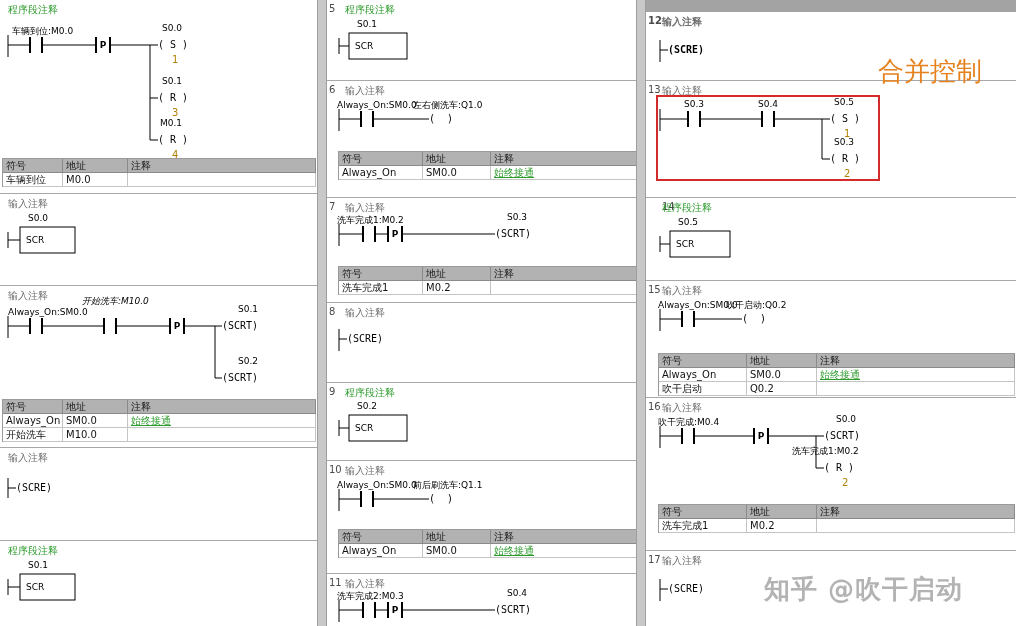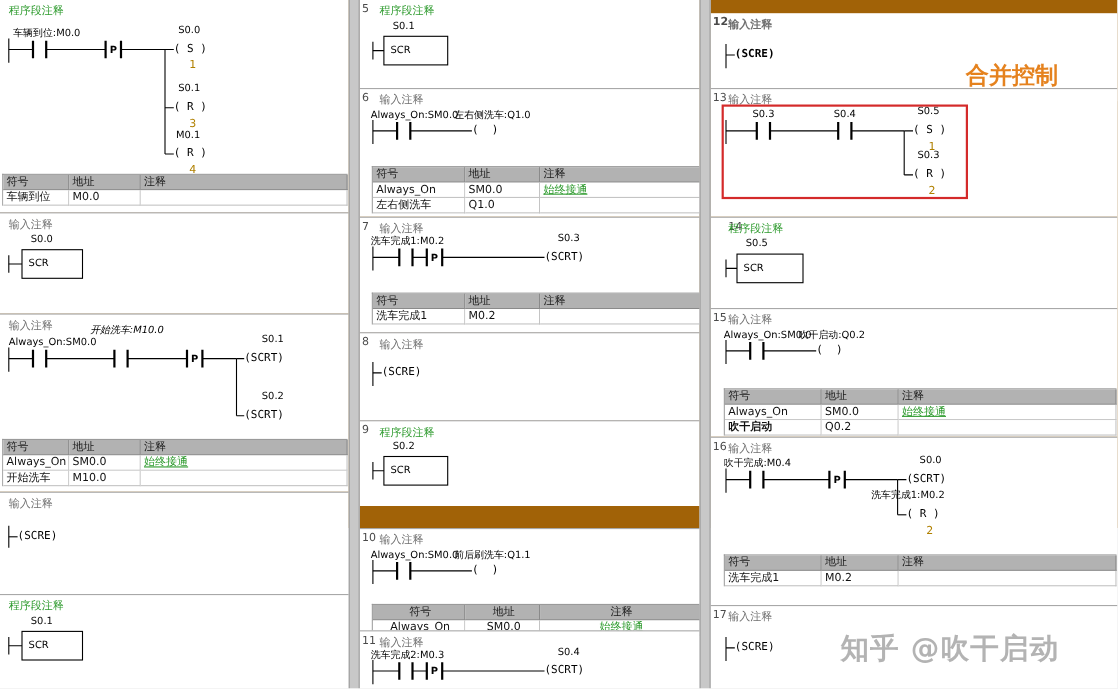--- a/index.html
+++ b/index.html
@@ -1,20 +1,20 @@
 <!DOCTYPE html>
 <html style="--comment-green: #2e9b2e; --comment-gray: #707070; --coil-number: #b08000; --table-header-bg: #b2b2b2; --table-border: #9a9a9a; --note-green: #2e9b2e; --highlight-red: #d42a2a; --annotation-orange: #e5821e; --watermark-gray: #b3b3b3; --separator-gray: #c8c8c8; --network-divider: #a8a8a8;"><head>
 <meta charset="utf-8">
 <style>
   * { margin:0; padding:0; box-sizing:border-box; }
   html,body { background:#e9e9e9; }
   body { font-family:"DejaVu Sans","Liberation Sans",sans-serif; }
   #screen { position:relative; width:1016px; height:626px; background:#ffffff; overflow:hidden; }
 
-  .ladder-column { position:absolute; top:0; height:480px; background:#a16207; }
+  .ladder-column { position:absolute; top:0; height:480px; background:#a3a3a3; }
   .column-separator { position:absolute; top:0; height:626px; background:var(--separator-gray,#c8c8c8);
     border-left:1px solid #9e9e9e; border-right:1px solid #9e9e9e; z-index:5; }
 
   .network { position:absolute; left:0; width:100%; overflow:hidden;
     border-top:1px solid var(--network-divider,#a8a8a8); background:#fff; }
   .network.first { border-top:none; }
 
   .net-number { position:absolute; top:3px; font-size:10px; color:#4a4a4a; }
   .net-comment { position:absolute; top:3px; font-size:10px; white-space:nowrap; }
   .net-comment.green { color:var(--comment-green,#2e9b2e); }
@@ -32,21 +32,21 @@
     border-top:1px solid var(--table-border,#9a9a9a); font-size:10px; background:#fff; }
   .sym-row { display:flex; }
   .sym-cell { height:14px; line-height:13px; padding-left:3px; overflow:hidden; white-space:nowrap;
     border-right:1px solid #c4c4c4; border-bottom:1px solid #c4c4c4; background:#fff; color:#111; }
   .sym-row.header .sym-cell { background:var(--table-header-bg,#b5b5b5);
     border-right:1px solid #8a8a8a; border-bottom:1px solid #8a8a8a; color:#1a1a1a; }
   .sym-cell.green { color:var(--note-green,#2e9b2e); text-decoration:underline; }
 
   .highlight-box { position:absolute; border:2px solid var(--highlight-red,#d42a2a); z-index:4; pointer-events:none; }
 
-  .annotation { position:absolute; left:878px; top:54px; font-size:21px; font-weight:bold;
+  .annotation { position:absolute; left:878px; top:54px; font-size:26px; font-weight:normal;
     color:var(--annotation-orange,#e5821e); z-index:20; white-space:nowrap; }
   .watermark { position:absolute; left:764px; top:572px; font-size:26px; font-weight:bold;
     color:var(--watermark-gray,#b3b3b3); z-index:20; white-space:nowrap; letter-spacing:1px; }
 </style>
 </head>
 <body>
 
 <div id="screen">
   <div class="annotation">合并控制</div>
   <div class="watermark">知乎 @吹干启动</div>
@@ -194,25 +194,20 @@
           <div class="sym-row header">
             <div class="sym-cell" style="width: 84px;">符号</div>
             <div class="sym-cell" style="width: 68px;">地址</div>
             <div class="sym-cell" style="width: 146px;">注释</div>
           </div>
           <div class="sym-row">
             <div class="sym-cell" style="width: 84px;">Always_On</div>
             <div class="sym-cell" style="width: 68px;">SM0.0</div>
             <div class="sym-cell green" style="width: 146px;">始终接通</div>
           </div>
-          <div class="sym-row">
-            <div class="sym-cell" style="width: 84px;">左右侧洗车</div>
-            <div class="sym-cell" style="width: 68px;">Q1.0</div>
-            <div class="sym-cell" style="width: 146px;"></div>
-          </div>
         </div>
       </div>
       <div class="network" style="top: 197px; height: 105px;">
         <div class="net-number" style="left: 2px;">7</div>
         <div class="net-comment gray" style="left: 18px;">输入注释</div>
         <svg width="309" height="105" class="ladder-svg">
           <line x1="12" y1="26" x2="12" y2="48" stroke="#000" stroke-width="1"></line>
           <line x1="12" y1="36" x2="36" y2="36" stroke="#000" stroke-width="1"></line>
           <line x1="48" y1="36" x2="61" y2="36" stroke="#000" stroke-width="1"></line>
           <line x1="75" y1="36" x2="168" y2="36" stroke="#000" stroke-width="1"></line>
@@ -251,21 +246,21 @@
         <div class="net-number" style="left: 2px;">9</div>
         <div class="net-comment green" style="left: 18px;">程序段注释</div>
         <svg width="309" height="78" class="ladder-svg">
           <line x1="12" y1="37" x2="12" y2="53" stroke="#000" stroke-width="1"></line>
           <line x1="12" y1="45" x2="22" y2="45" stroke="#000" stroke-width="1"></line>
           <rect x="22" y="32" width="58" height="26" fill="none" stroke="#000" stroke-width="1"></rect>
         </svg>
         <div class="operand-label" style="left: 28px; top: 40px;">SCR</div>
         <div class="operand-label" style="left: 30px; top: 18px;">S0.2</div>
       </div>
-      <div class="network" style="top: 480px; height: 113px; text-align: center;">
+      <div class="network" style="top: 460px; height: 113px;">
         <div class="net-number" style="left: 2px;">10</div>
         <div class="net-comment gray" style="left: 18px;">输入注释</div>
         <svg width="309" height="113" class="ladder-svg">
           <line x1="12" y1="28" x2="12" y2="50" stroke="#000" stroke-width="1"></line>
           <line x1="12" y1="38" x2="34" y2="38" stroke="#000" stroke-width="1"></line>
           <line x1="46" y1="38" x2="102" y2="38" stroke="#000" stroke-width="1"></line>
           <line x1="34" y1="30" x2="34" y2="46" stroke="#000" stroke-width="2"></line>
           <line x1="46" y1="30" x2="46" y2="46" stroke="#000" stroke-width="2"></line>
         </svg>
         <div class="operand-label" style="left: 10px; top: 19px;">Always_On:SM0.0</div>
@@ -368,21 +363,21 @@
             <div class="sym-cell" style="width: 88px;">符号</div>
             <div class="sym-cell" style="width: 70px;">地址</div>
             <div class="sym-cell" style="width: 198px;">注释</div>
           </div>
           <div class="sym-row">
             <div class="sym-cell" style="width: 88px;">Always_On</div>
             <div class="sym-cell" style="width: 70px;">SM0.0</div>
             <div class="sym-cell green" style="width: 198px;">始终接通</div>
           </div>
           <div class="sym-row">
-            <div class="sym-cell" style="width: 88px; font-weight: bold;">吹干启动</div>
+            <div class="sym-cell" style="width: 88px;">吹干启动</div>
             <div class="sym-cell" style="width: 70px;">Q0.2</div>
             <div class="sym-cell" style="width: 198px;"></div>
           </div>
         </div>
       </div>
       <div class="network" style="top: 397px; height: 153px;">
         <div class="net-number" style="left: 2px;">16</div>
         <div class="net-comment gray" style="left: 16px;">输入注释</div>
         <svg width="370" height="153" class="ladder-svg">
           <line x1="14" y1="28" x2="14" y2="50" stroke="#000" stroke-width="1"></line>

